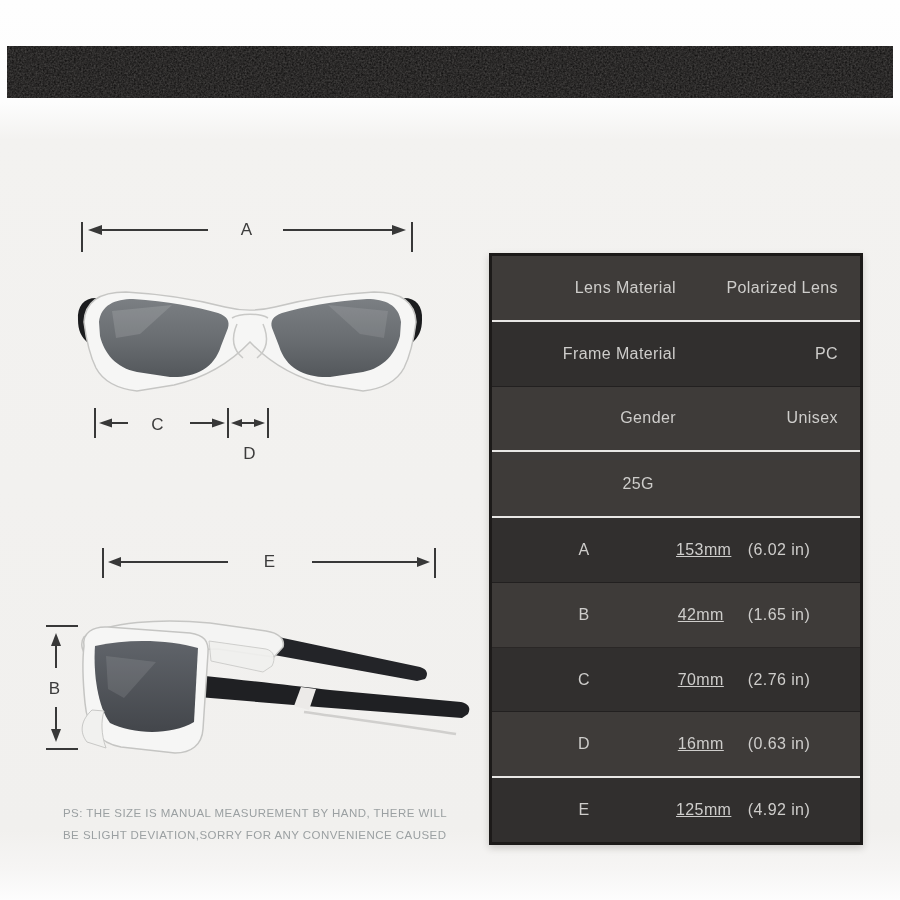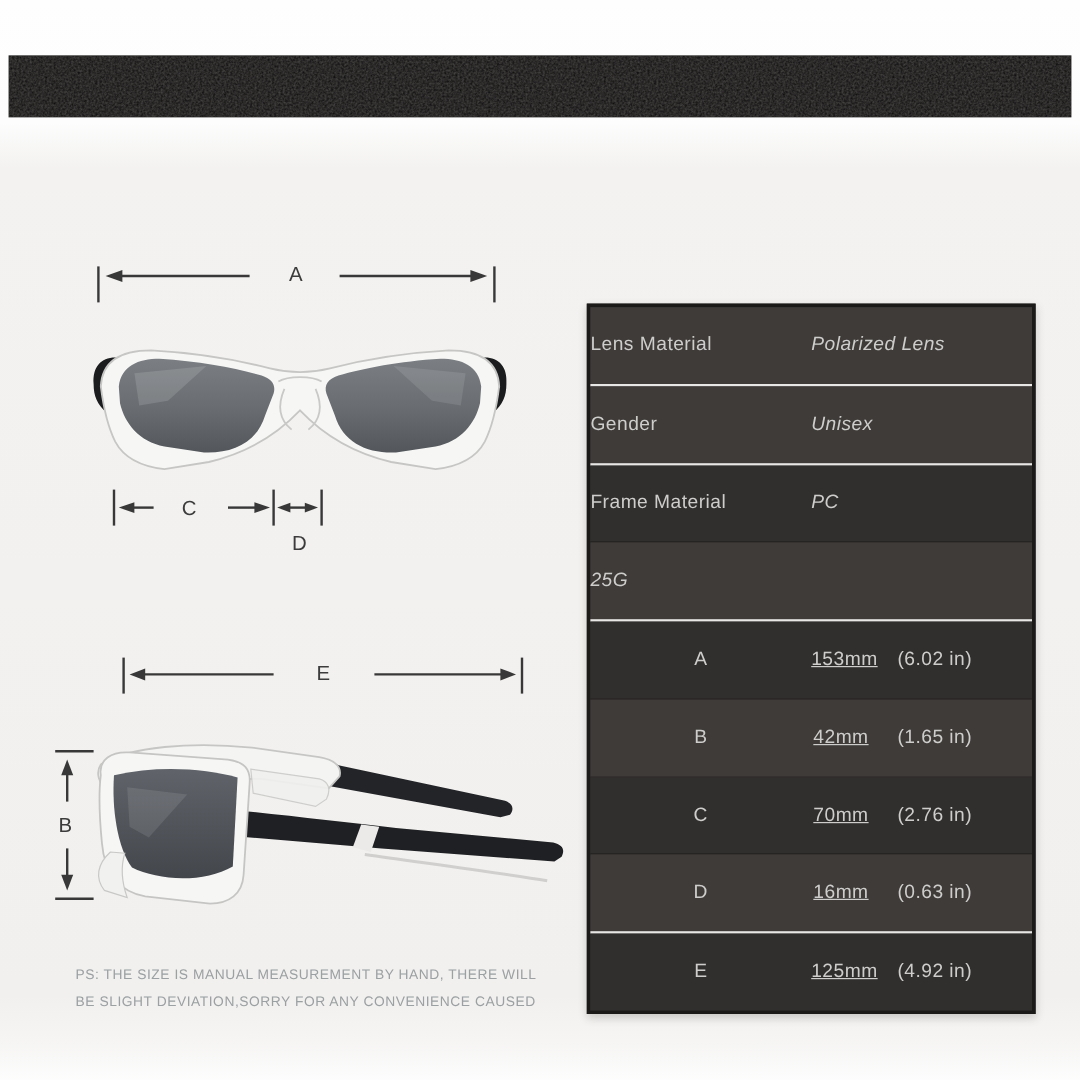--- a/index.html
+++ b/index.html
@@ -30,22 +30,22 @@
   }
   .row{
     flex:1;display:flex;align-items:center;box-sizing:border-box;
     color:var(--table-text,#cecdcb);font-size:16px;letter-spacing:.4px;
   }
   .row.med{background:var(--row-medium,#3e3b39);}
   .row.dark{background:var(--row-dark,#312f2e);}
   .row.sep{border-bottom:2px solid var(--separator,#e8e7e5);}
   .row:not(.sep):not(:last-child){border-bottom:1px solid rgba(18,16,15,.45);}
   .cell{display:block;}
-  .c-label{width:50%;text-align:left;}
-  .c-value{width:44%;text-align:left;font-style:italic;}
+  .c-label{width:50%;text-align:right;}
+  .c-value{width:44%;text-align:right;}
   .c-key{width:50%;text-align:center;}
   .c-mm{width:13%;text-align:right;text-decoration:underline;}
   .c-inch{margin-left:24px;text-align:center;}
 </style>
 </head>
 <body>
 
 <div class="page">
 
   <svg class="banner" preserveAspectRatio="none">
@@ -157,27 +157,27 @@
   <div class="note">
     <div>PS: THE SIZE IS MANUAL MEASUREMENT BY HAND, THERE WILL</div>
     <div>BE SLIGHT DEVIATION,SORRY FOR ANY CONVENIENCE CAUSED</div>
   </div>
 
   <div class="spec-table">
     <div class="row med sep">
       <span class="cell c-label">Lens Material</span>
       <span class="cell c-value">Polarized Lens</span>
     </div>
+    <div class="row dark">
+      <span class="cell c-label">Frame Material</span>
+      <span class="cell c-value">PC</span>
+    </div>
     <div class="row med sep">
       <span class="cell c-label">Gender</span>
       <span class="cell c-value">Unisex</span>
-    </div>
-    <div class="row dark">
-      <span class="cell c-label">Frame Material</span>
-      <span class="cell c-value">PC</span>
     </div>
     <div class="row med sep">
       <span class="cell c-value">25G</span>
     </div>
     <div class="row dark">
       <span class="cell c-key">A</span>
       <span class="cell c-mm">153mm</span>
       <span class="cell c-inch">(6.02 in)</span>
     </div>
     <div class="row med">

